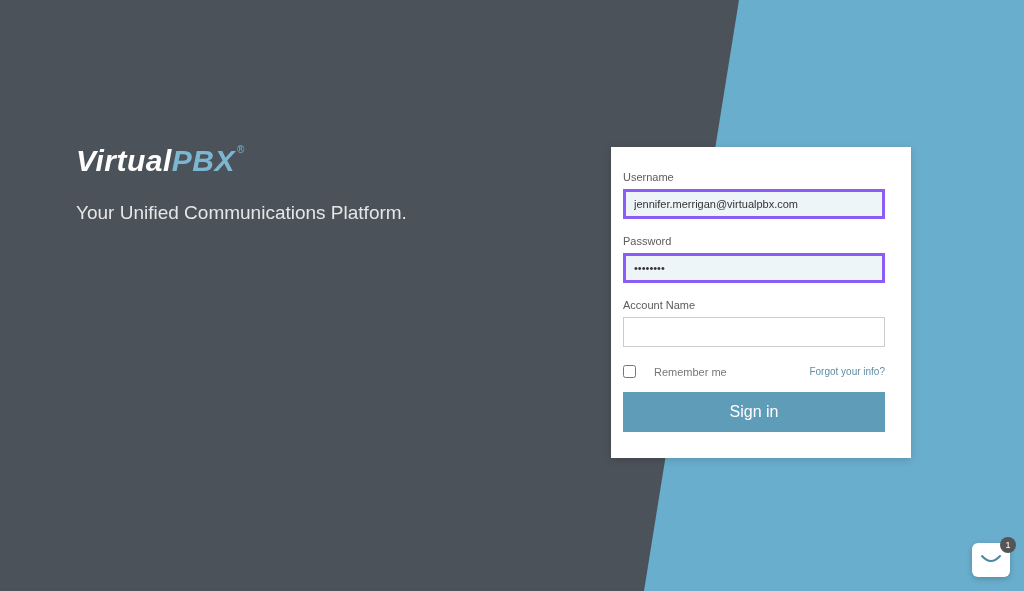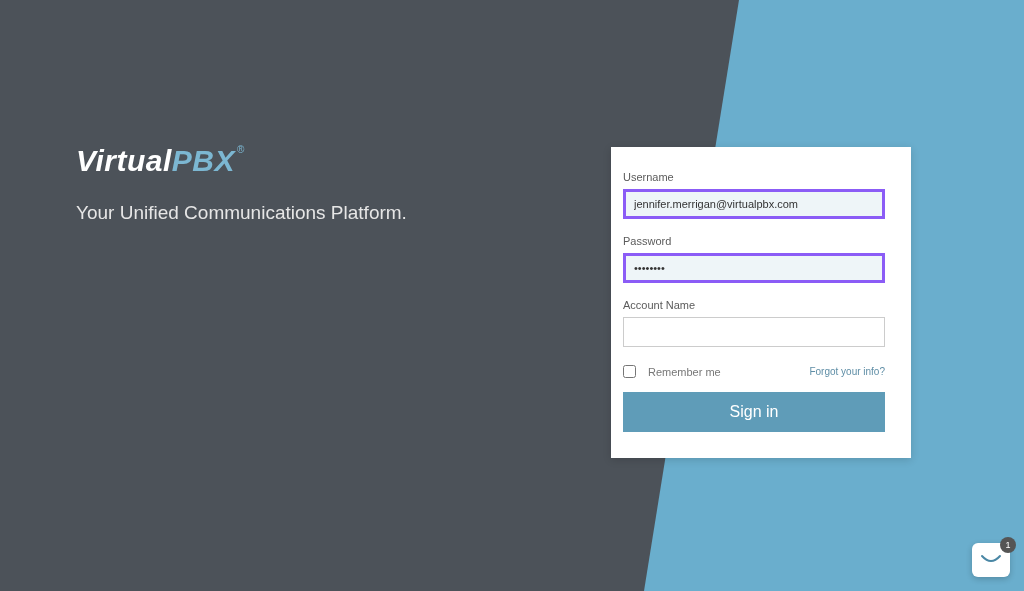--- a/index.html
+++ b/index.html
@@ -78,21 +78,21 @@
   .row {
     display: flex;
     justify-content: space-between;
     align-items: center;
     margin-top: 2px;
     margin-bottom: 14px;
   }
   .remember {
     display: flex;
     align-items: center;
-    gap: 12px;
+    gap: 18px;
     font-size: 11px;
     color: #777;
   }
   .remember input {
     width: 13px; height: 13px;
     border: 1px solid #bbb;
   }
   .forgot {
     font-size: 10px;
     color: #5f8ea6;

